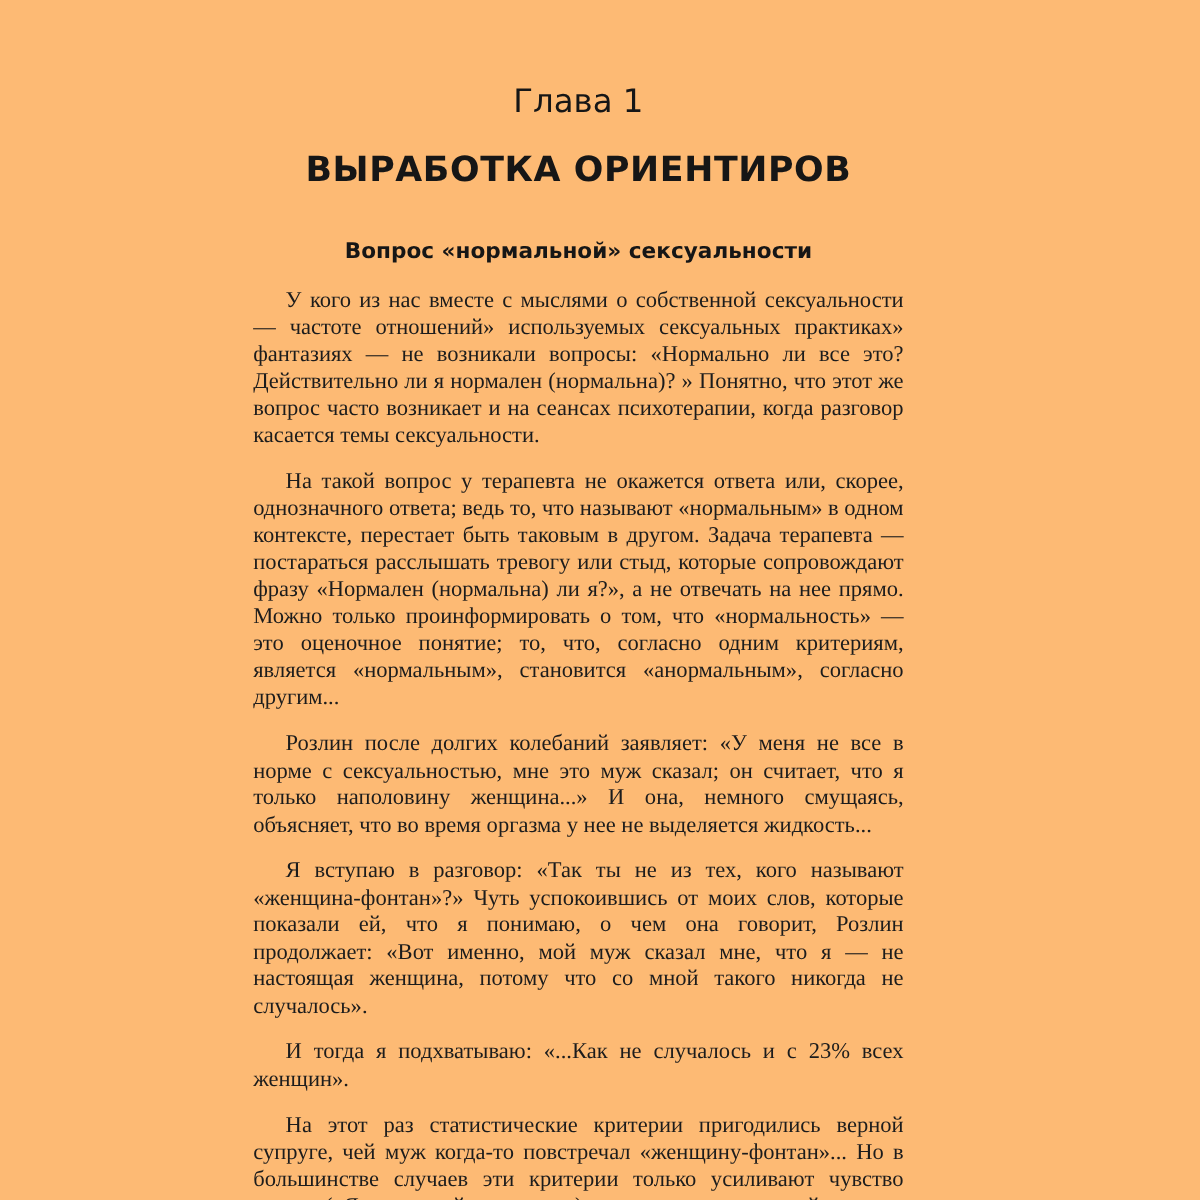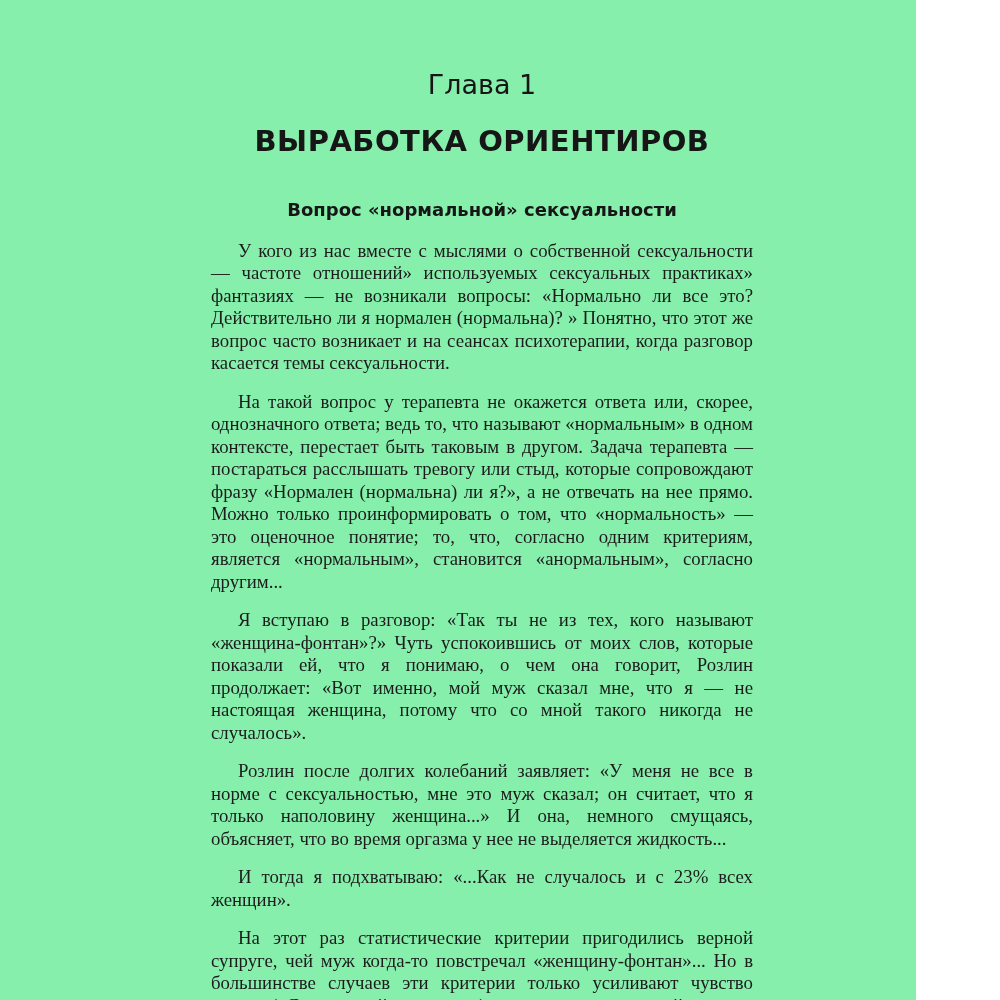--- a/index.html
+++ b/index.html
@@ -2,23 +2,23 @@
 <html lang="ru"><head>
 <meta charset="utf-8">
 <style>
   html, body {
     margin: 0;
     padding: 0;
     background: #ffffff;
   }
   .page {
     position: relative;
-    width: 916px;
+    width: 1000px;
     height: 1000px;
-    background: #86efac;
+    background: #fdba74;
     color: #1a1a1a;
     overflow: hidden;
   }
   .text-column {
     width: 574px;
     margin-left: 195px;
     padding-top: 70px;
     box-sizing: content-box;
   }
   .chapter-heading {
@@ -67,20 +67,20 @@
 
     <h1 class="chapter-heading">Глава 1</h1>
 
     <h2 class="chapter-title">ВЫРАБОТКА ОРИЕНТИРОВ</h2>
 
     <h3 class="section-heading">Вопрос «нормальной» сексуальности</h3>
 
     <div class="body-text">
       <p>У кого из нас вместе с мыслями о собственной сексуальности — частоте отношений» используемых сексуальных практиках» фантазиях — не возникали вопросы: «Нормально ли все это? Действительно ли я нормален (нормальна)? » Понятно, что этот же вопрос часто возникает и на сеансах психотерапии, когда разговор касается темы сексуальности.</p>
       <p>На такой вопрос у терапевта не окажется ответа или, скорее, однозначного ответа; ведь то, что называют «нормальным» в одном контексте, перестает быть таковым в другом. Задача терапевта — постараться расслышать тревогу или стыд, которые сопровождают фразу «Нормален (нормальна) ли я?», а не отвечать на нее прямо. Можно только проинформировать о том, что «нормальность» — это оценочное понятие; то, что, согласно одним критериям, является «нормальным», становится «анормальным», согласно другим...</p>
+      <p>Розлин после долгих колебаний заявляет: «У меня не все в норме с сексуальностью, мне это муж сказал; он считает, что я только наполовину женщина...» И она, немного смущаясь, объясняет, что во время оргазма у нее не выделяется жидкость...</p>
       <p>Я вступаю в разговор: «Так ты не из тех, кого называют «женщина-фонтан»?» Чуть успокоившись от моих слов, которые показали ей, что я понимаю, о чем она говорит, Розлин продолжает: «Вот именно, мой муж сказал мне, что я — не настоящая женщина, потому что со мной такого никогда не случалось».</p>
-      <p>Розлин после долгих колебаний заявляет: «У меня не все в норме с сексуальностью, мне это муж сказал; он считает, что я только наполовину женщина...» И она, немного смущаясь, объясняет, что во время оргазма у нее не выделяется жидкость...</p>
       <p>И тогда я подхватываю: «...Как не случалось и с 23% всех женщин».</p>
       <p>На этот раз статистические критерии пригодились верной супруге, чей муж когда-то повстречал «женщину-фонтан»... Но в большинстве случаев эти критерии только усиливают чувство стыда («Я не такой, как все») или ощущение своей исклю-ченности.</p>
     </div>
 
   </div>
 </div>
 
 </body></html>

